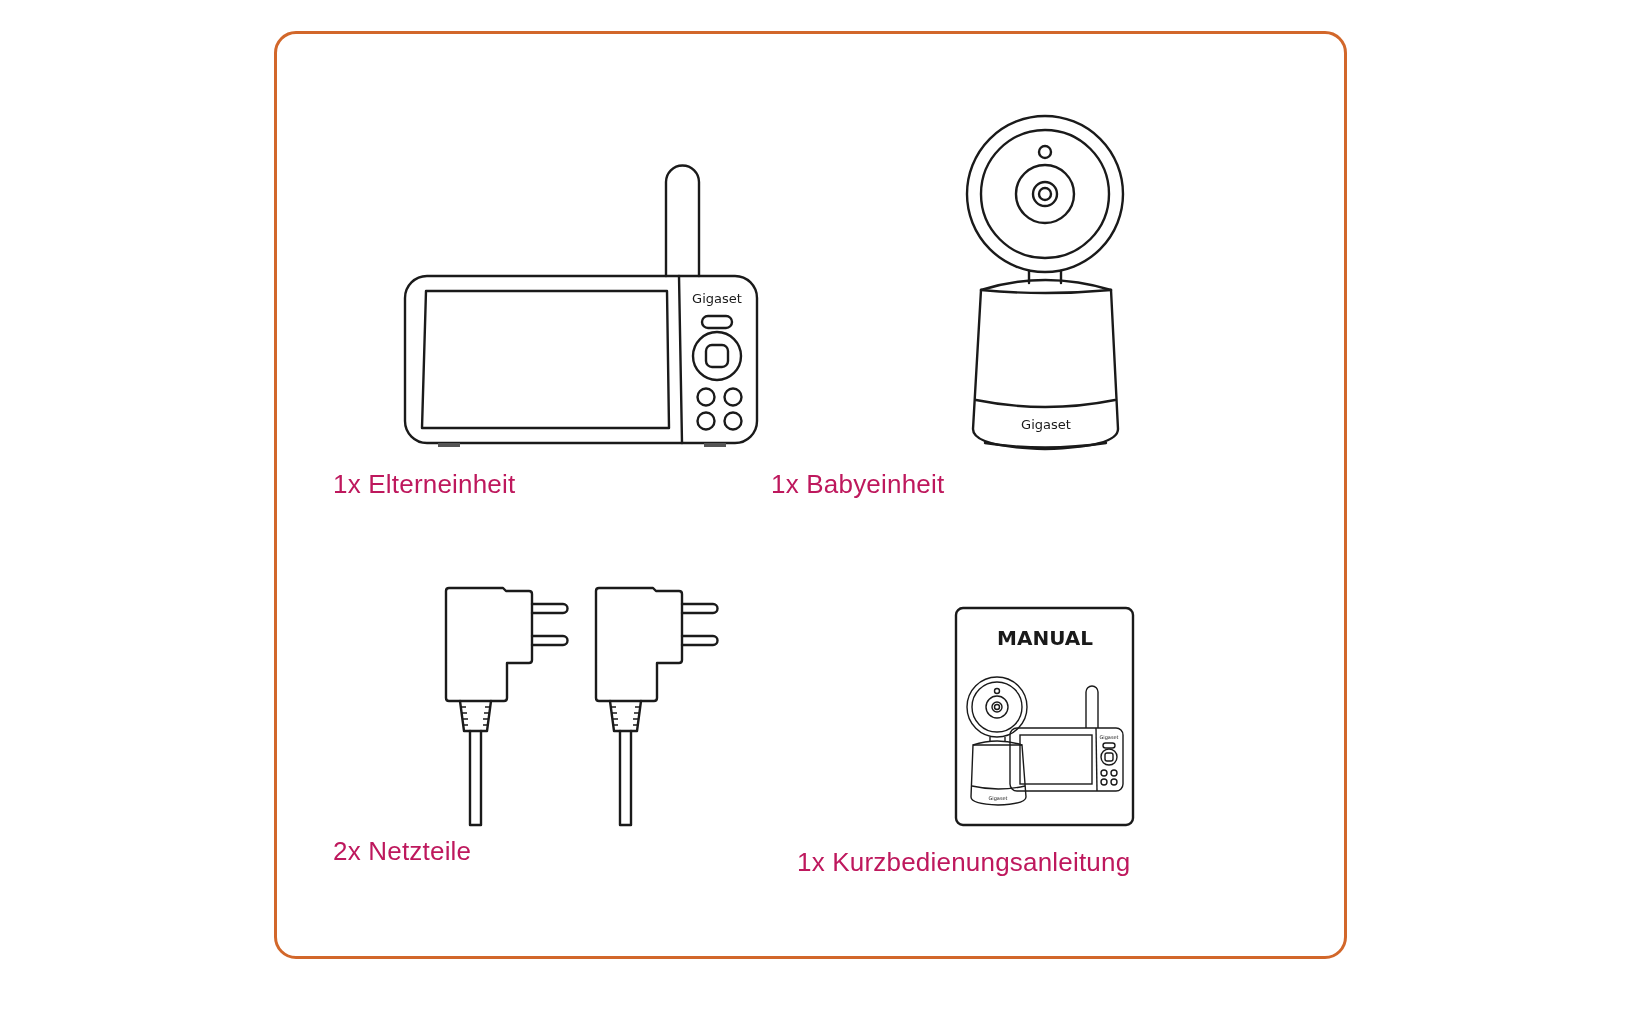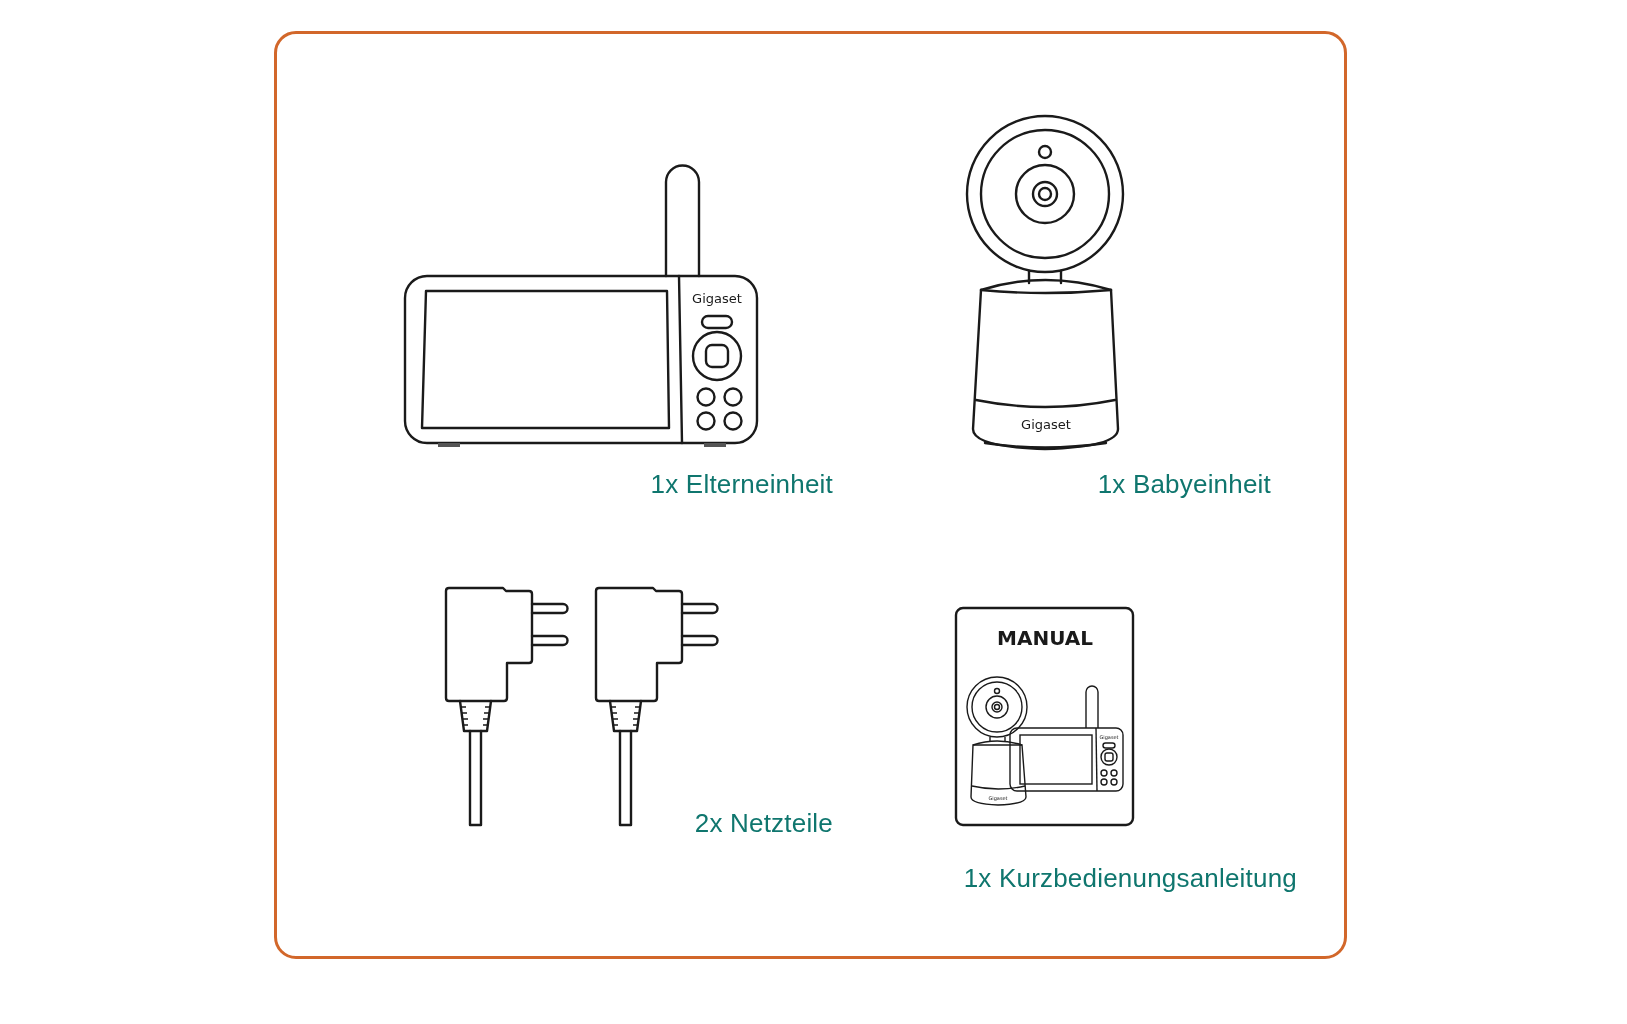--- a/index.html
+++ b/index.html
@@ -4,21 +4,21 @@
 <style>
   html, body { margin: 0; padding: 0; background: #ffffff; }
   body { width: 1627px; height: 1024px; position: relative; overflow: hidden; font-family: "Liberation Sans", "DejaVu Sans", sans-serif; }
   .frame {
     position: absolute; left: 274px; top: 31px; width: 1073px; height: 928px;
     border: 3px solid #d2672a; border-radius: 22px; box-sizing: border-box; background: #fff;
   }
   .item { position: absolute; }
   .item svg { position: absolute; overflow: visible; }
   .label {
-    position: absolute; width: 500px; text-align: right; color: #0f766e;
+    position: absolute; width: 500px; text-align: left; color: #be185d;
     font-size: 26px; line-height: 30px; letter-spacing: 0.2px;
   }
   svg .ln { fill: none; stroke: #1a1a1a; stroke-width: 2.4; stroke-linejoin: round; stroke-linecap: round; }
   svg .ln-thin { fill: none; stroke: #1a1a1a; stroke-width: 1.4; }
   svg text { font-family: "DejaVu Sans", sans-serif; fill: #1a1a1a; }
 </style>
 </head>
 <body>
 
 <div class="frame"></div>
@@ -87,21 +87,21 @@
     </g>
     <g transform="translate(150,0)">
       <path class="ln" d="M449,588 L503,588 L506,591 L529,591 Q532,591 532,594 L532,660 Q532,663 529,663 L507,663 L507,698 Q507,701 504,701 L449,701 Q446,701 446,698 L446,591 Q446,588 449,588 Z"></path>
       <path class="ln" d="M532,604 L563,604 A4.5,4.5 0 0 1 563,613 L532,613"></path>
       <path class="ln" d="M532,636 L563,636 A4.5,4.5 0 0 1 563,645 L532,645"></path>
       <path class="ln" d="M460,701 L464,731 L487,731 L491,701"></path>
       <path class="ln-thin" d="M461,707 L466,707 M462,713 L467,713 M463,719 L468,719 M463,725 L468,725 M490,707 L485,707 M489,713 L484,713 M488,719 L483,719 M488,725 L483,725"></path>
       <path class="ln" d="M470,731 L470,825 L481,825 L481,731"></path>
     </g>
   </svg>
-  <div class="label" style="left:333px;top:808px;">2x Netzteile</div>
+  <div class="label" style="left:333px;top:836px;">2x Netzteile</div>
 </div>
 
 <div class="item" style="left:0;top:0;">
   <svg width="1627" height="1024">
     <rect class="ln" x="956" y="608" width="177" height="217" rx="7"></rect>
     <text x="1045" y="645" font-size="20" font-weight="bold" text-anchor="middle">MANUAL</text>
 
     <path class="ln-thin" d="M1086,728 L1086,692 A6,6 0 0 1 1098,692 L1098,728"></path>
     <rect class="ln-thin" x="1010" y="728" width="113" height="63" rx="7"></rect>
     <rect class="ln-thin" x="1020" y="735" width="72" height="49"></rect>
@@ -120,14 +120,14 @@
     <circle class="ln-thin" cx="997" cy="691" r="2.5"></circle>
     <circle class="ln-thin" cx="997" cy="707" r="11"></circle>
     <circle class="ln-thin" cx="997" cy="707" r="5"></circle>
     <circle class="ln-thin" cx="997" cy="707" r="2.5"></circle>
     <path d="M973,745 L971,797 Q971,804 998,805 Q1026,804 1026,797 L1022,745 Z" fill="#fff" class="ln-thin"></path>
     <path class="ln-thin" d="M973,745 Q997,737 1022,745"></path>
     <path class="ln-thin" d="M990,737 L990,741 M1005,737 L1005,741"></path>
     <path class="ln-thin" d="M972,786 Q998,792 1025,786"></path>
     <text x="998" y="800" font-size="5" text-anchor="middle">Gigaset</text>
   </svg>
-  <div class="label" style="left:797px;top:847px;margin-top:16px;">1x Kurzbedienungsanleitung</div>
+  <div class="label" style="left:797px;top:847px;">1x Kurzbedienungsanleitung</div>
 </div>
 
 </body></html>

